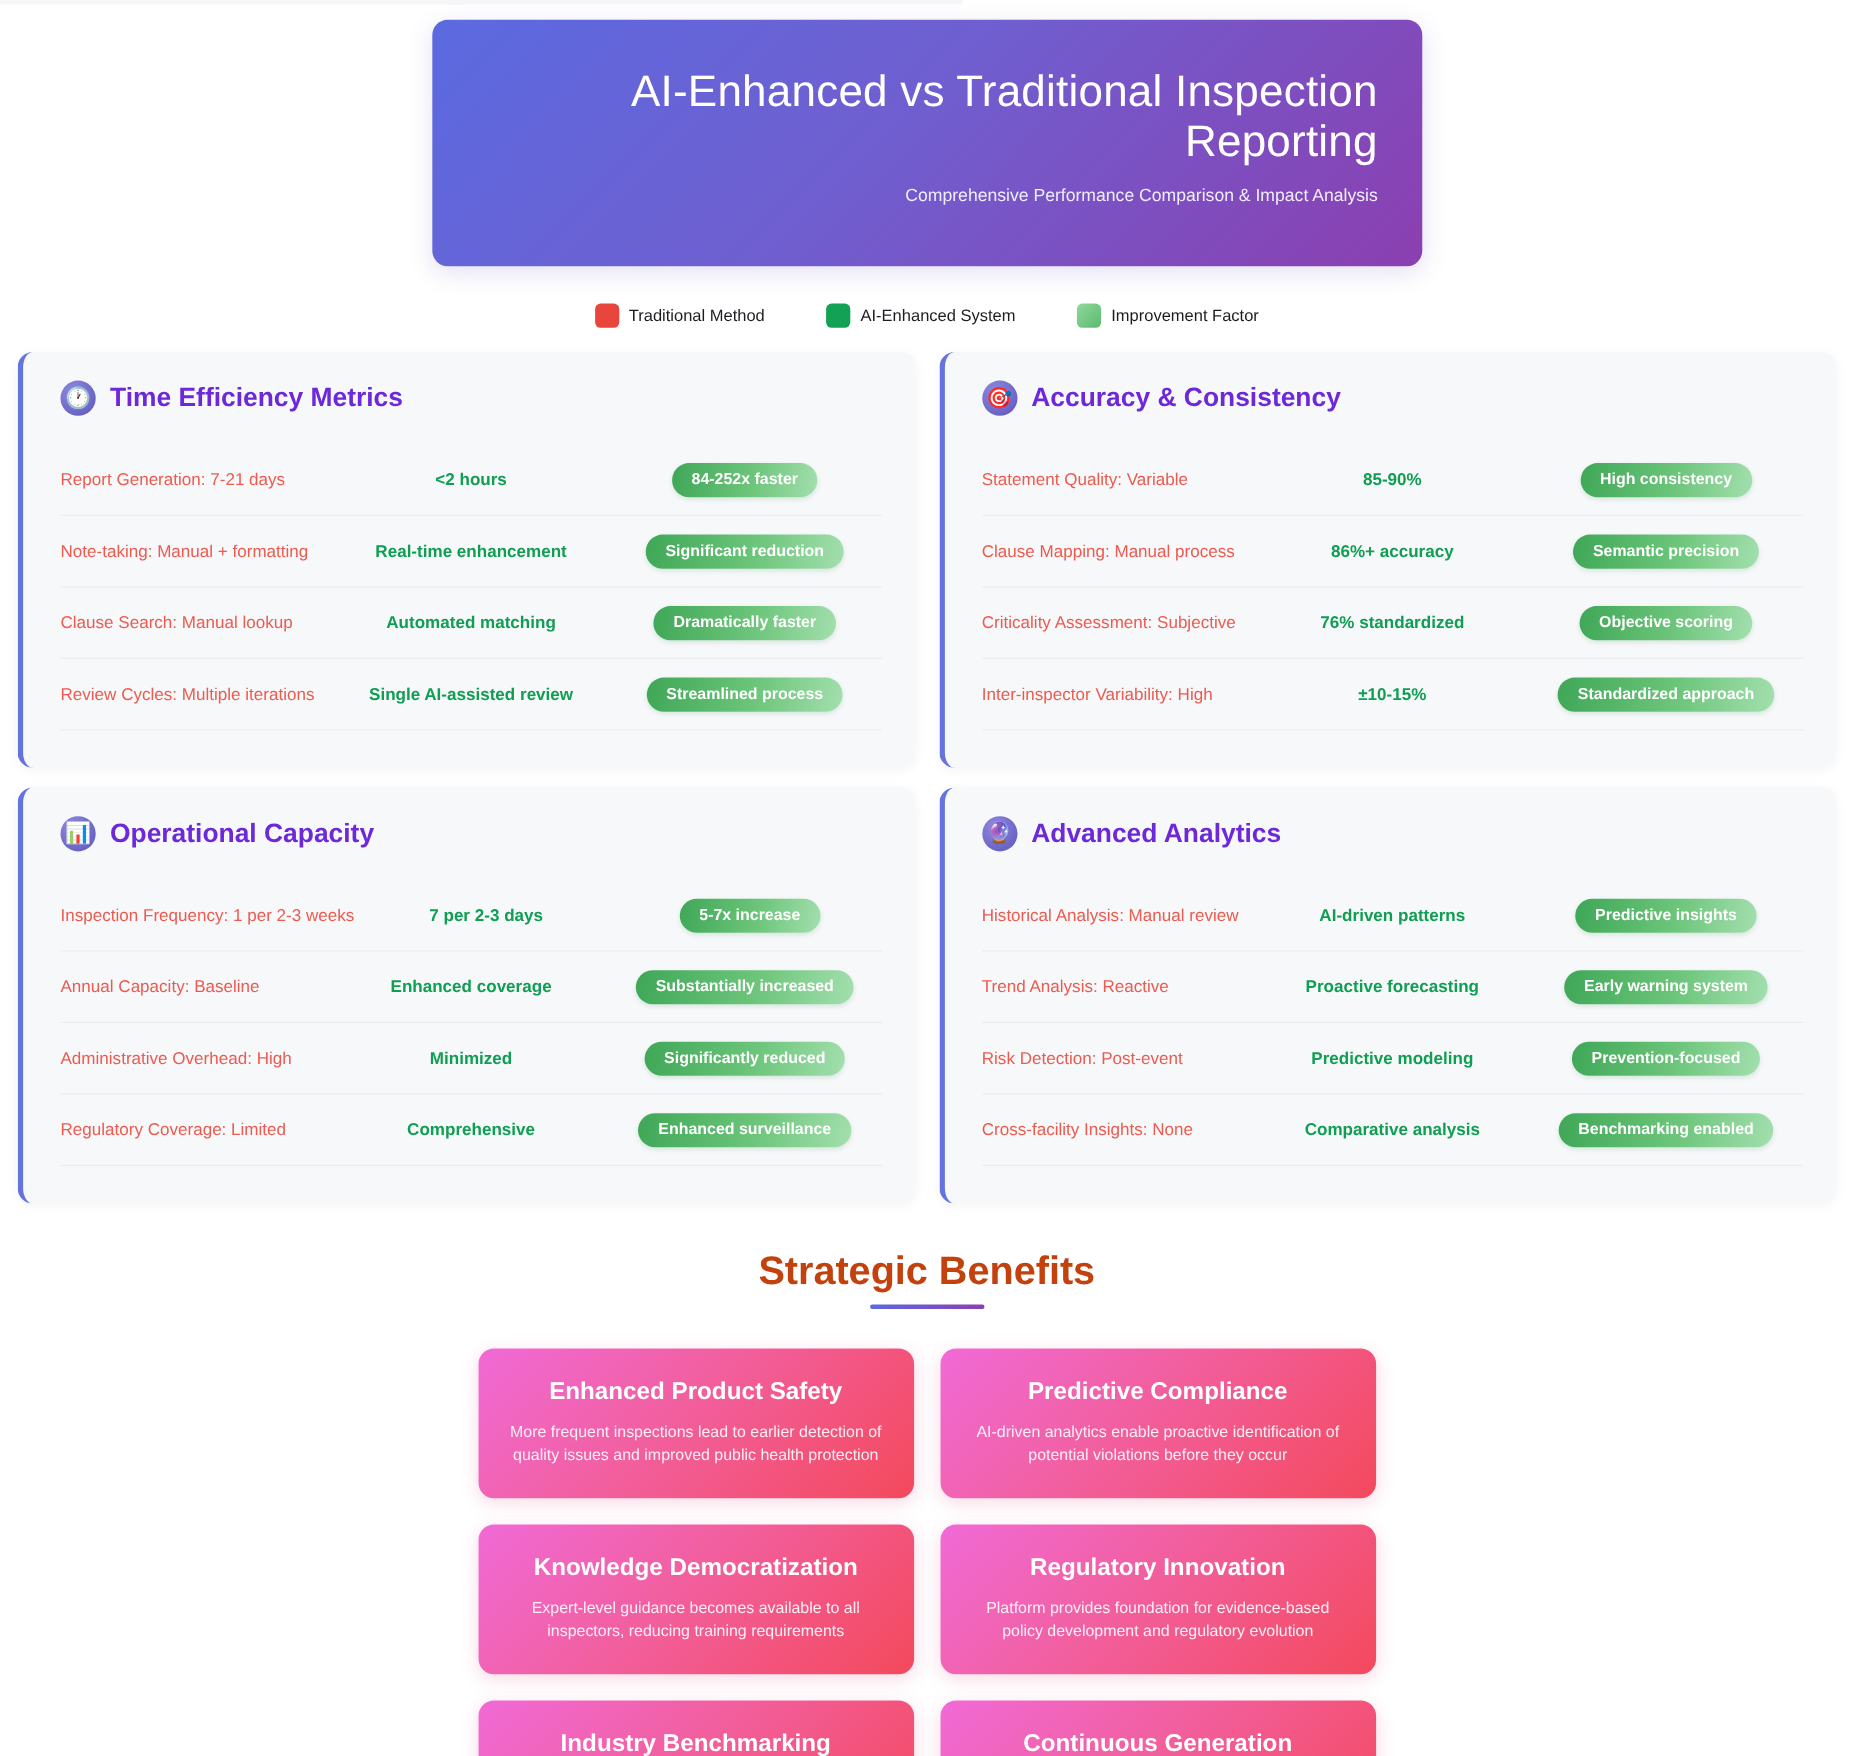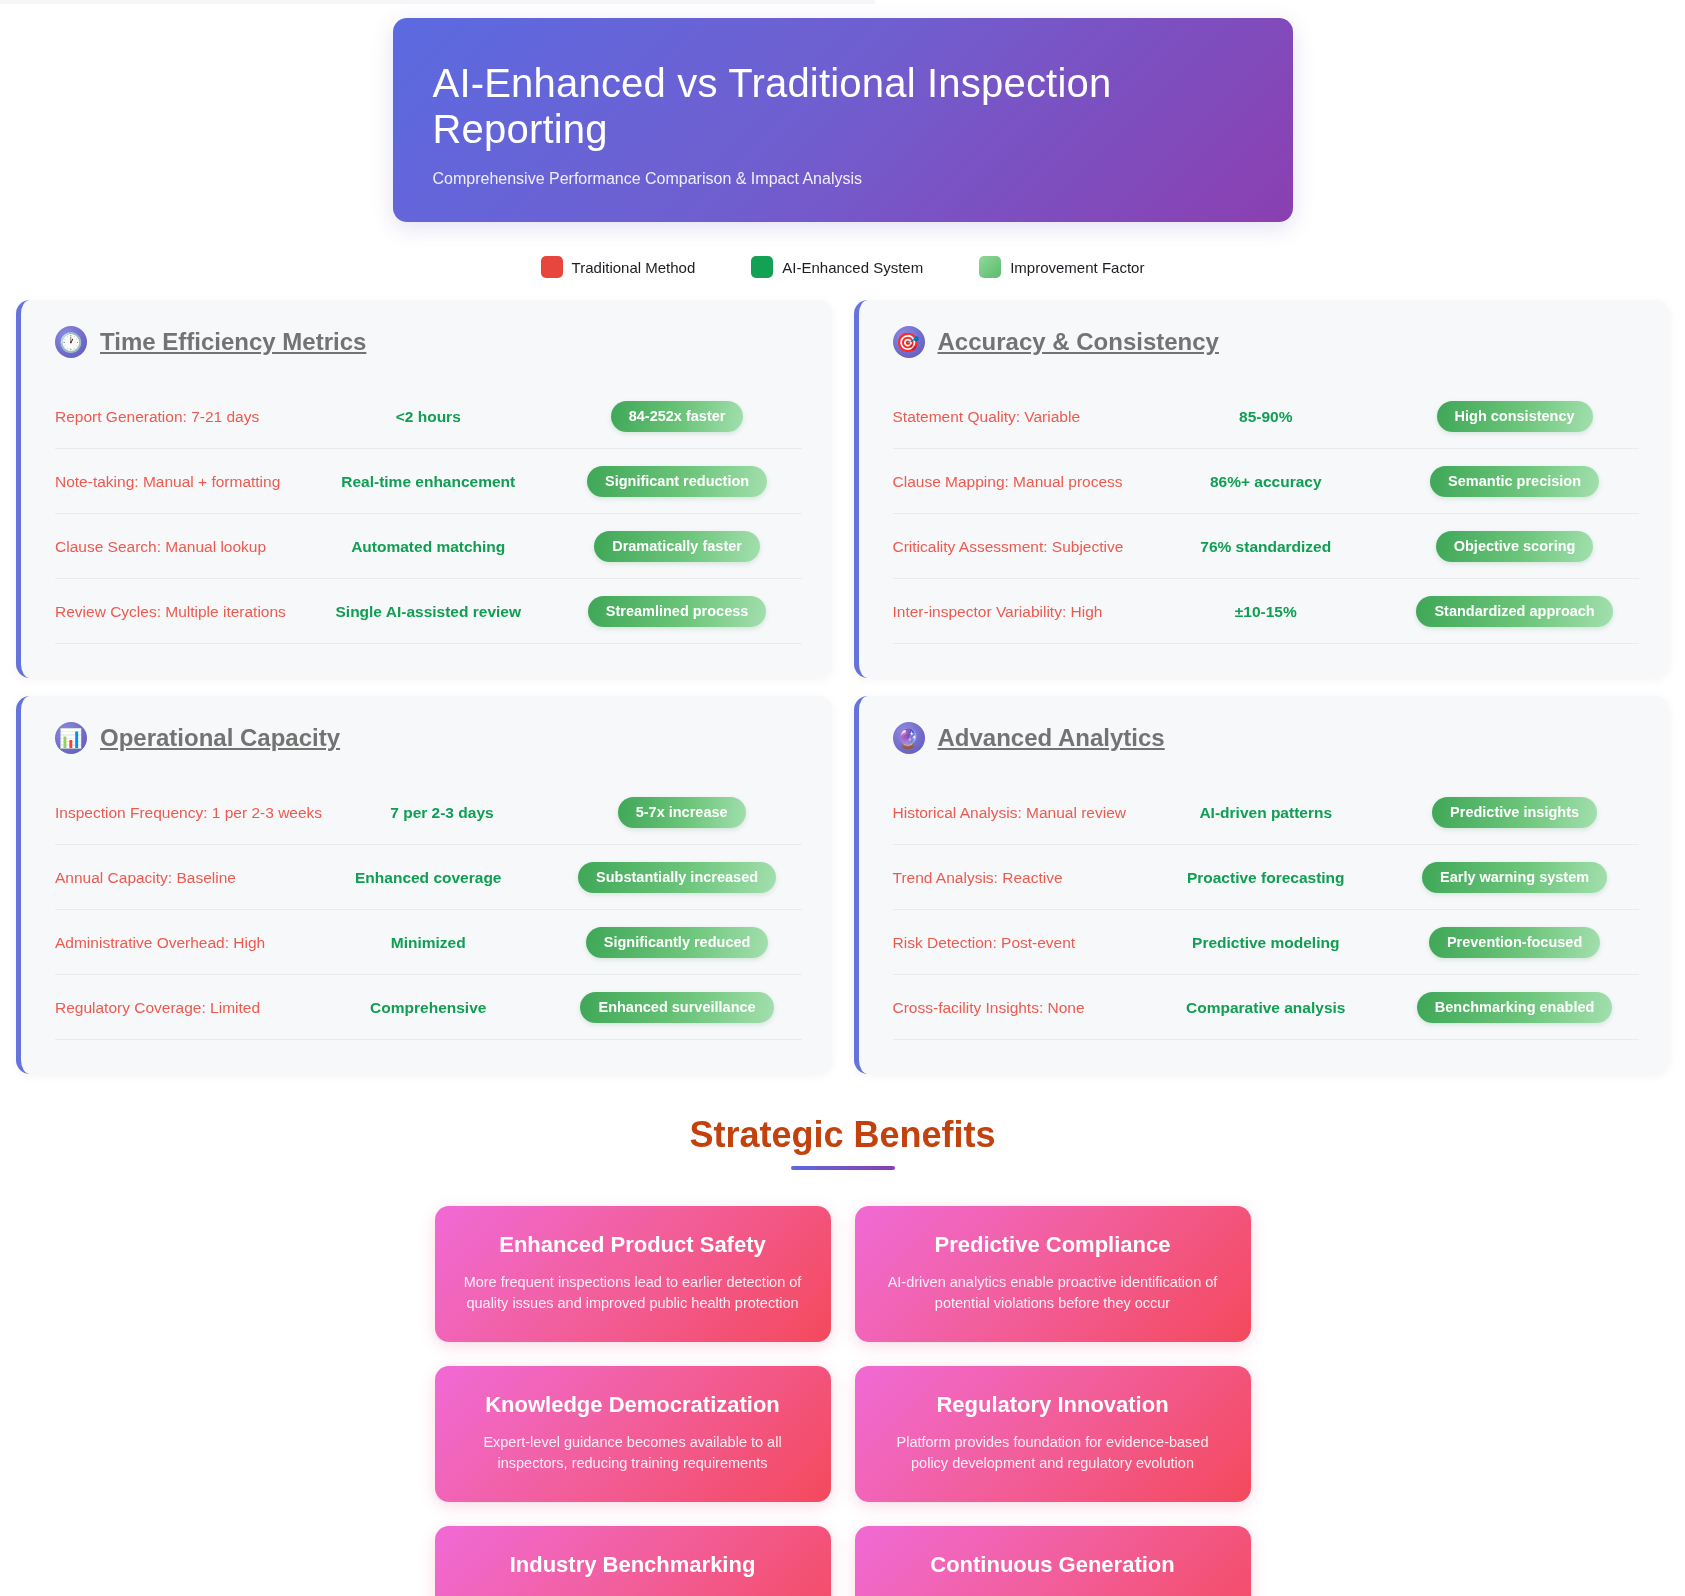--- a/index.html
+++ b/index.html
@@ -29,22 +29,22 @@
   
   .header-wrap {
     display: flex;
     justify-content: center;
     padding-top: 18px;
   }
   .header-banner {
     width: 900px;
     border-radius: 14px;
     background: linear-gradient(135deg, #5b6ae0 0%, #6f5fd0 45%, #8b3fb0 100%);
-    padding: 42px 40px 34px 40px;
-    text-align: left;
+    padding: 42px 40px 54px 40px;
+    text-align: right;
     box-shadow: 0 6px 22px rgba(90,70,180,0.16);
   }
   .header-title {
     color: #ffffff;
     font-size: 40px;
     font-weight: 400;
     line-height: 1.15;
     letter-spacing: 0.2px;
   }
   .header-sub {
@@ -106,22 +106,21 @@
     display: flex;
     align-items: center;
     justify-content: center;
     font-size: 19px;
     line-height: 1;
     background: radial-gradient(circle at 35% 30%, #8e8ae0 0%, #5b54b8 100%);
   }
   .card-title {
     font-size: 24px;
     font-weight: bold;
-    color: #737373;
-    text-decoration: underline;
+    color: #6d28d9;
   }
 
   .metric-row {
     display: grid;
     grid-template-columns: 1fr 1fr 1fr;
     align-items: center;
     padding: 17px 0 16px 0;
     border-bottom: 1px solid #e9ebef;
   }
   .m-traditional {

